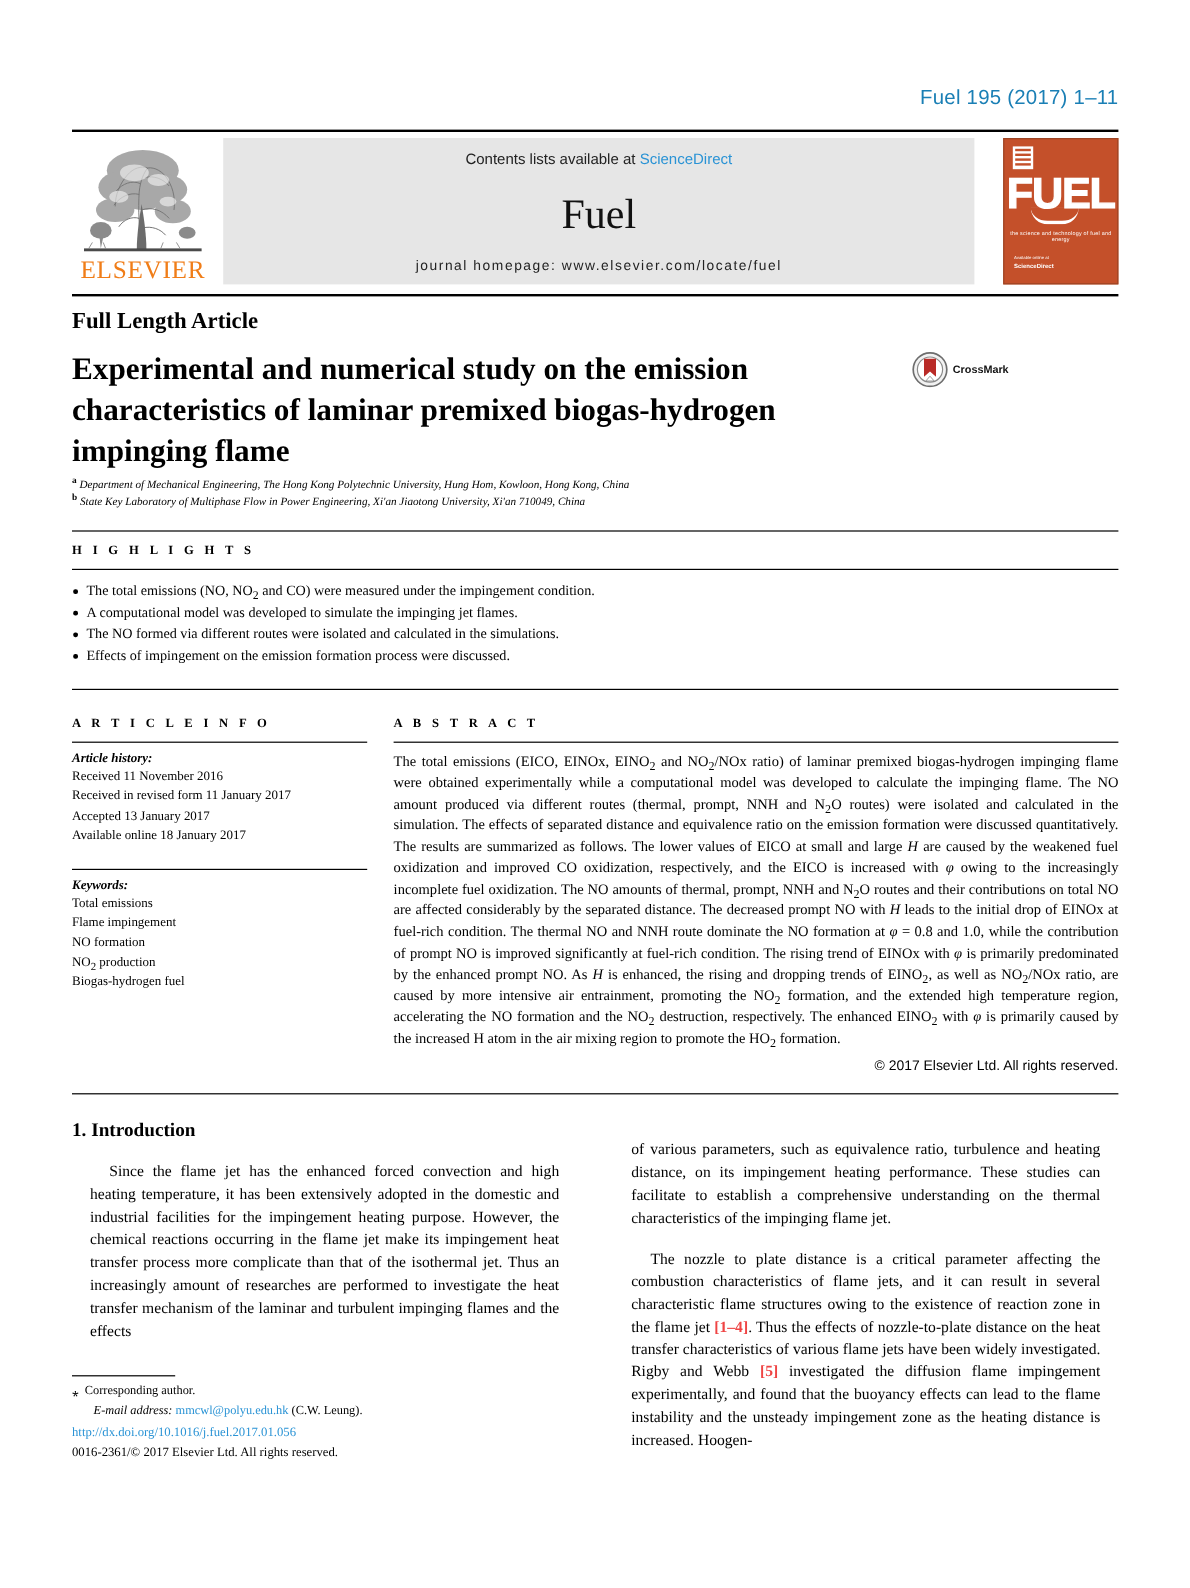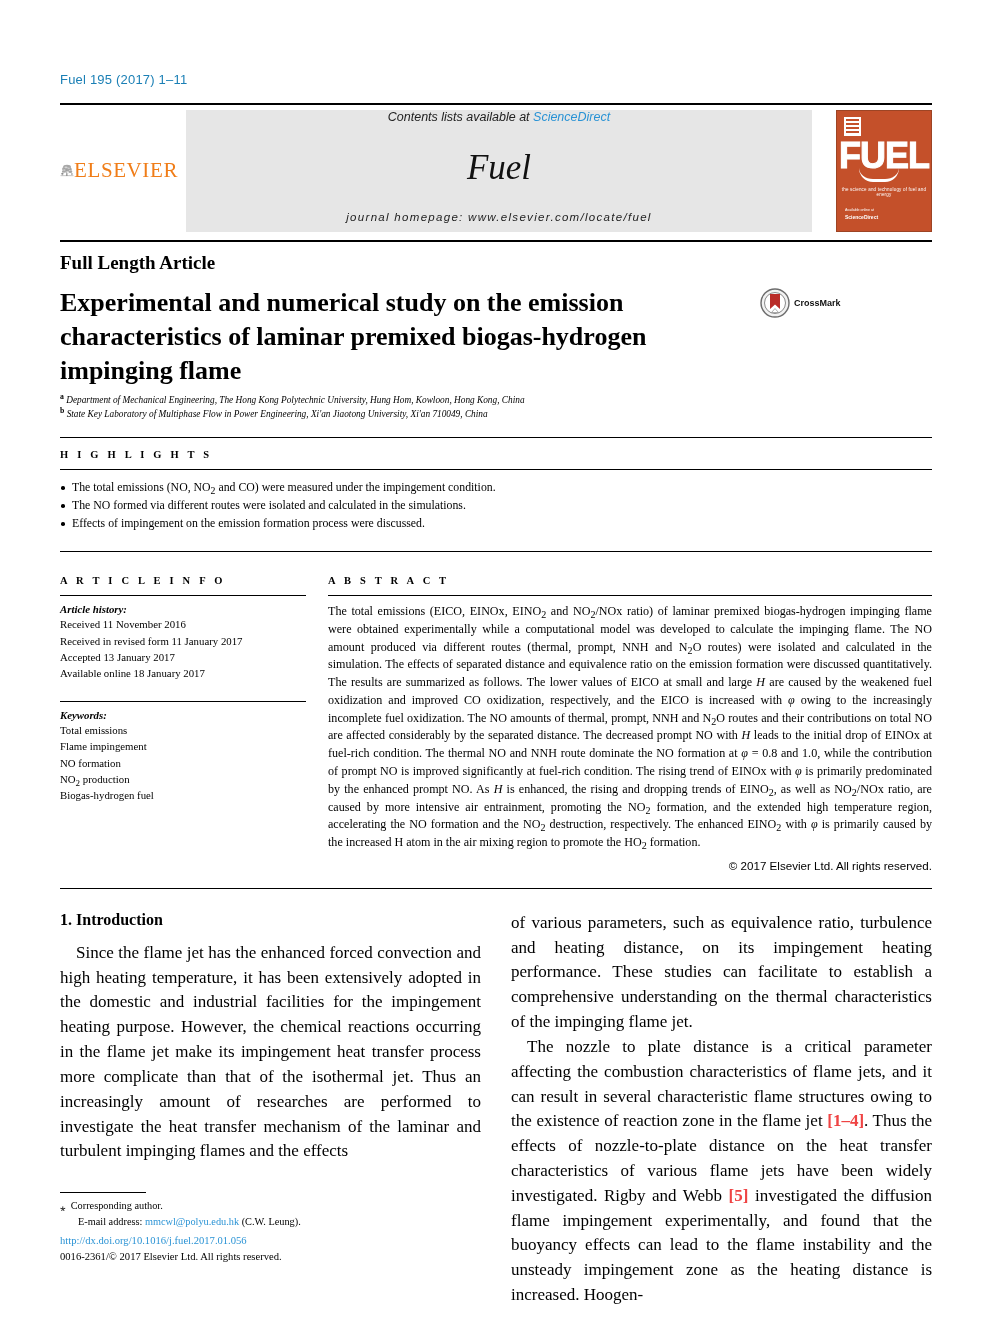--- a/index.html
+++ b/index.html
@@ -10,66 +10,65 @@
     background: #ffffff;
     font-family: "Liberation Serif", serif;
     color: #000000;
     position: relative;
     overflow: hidden;
   }
   .page { padding: 0 60px; }
 
   
   .running-head {
-    text-align: left;
-    font-family: "Liberation Sans", sans-serif;
-    font-size: 13px;
+    text-align: right;
+    font-family: "Liberation Sans", sans-serif;
+    font-size: 17px;
     color: #1a7fb5;
     padding-top: 72px;
     letter-spacing: .2px;
   }
 
   
   .masthead-rule {
     border-top: 2px solid #000;
     margin: 16px 0 0 0;
   }
   .masthead {
     display: flex;
     align-items: stretch;
     height: 122px;
     margin-top: 5px;
   }
   .elsevier-logo {
     width: 118px;
     flex: 0 0 118px;
     display: flex;
-    flex-direction: row;
+    flex-direction: column;
     align-items: center;
     justify-content: flex-end;
     padding-bottom: 1px;
   }
   .elsevier-tree { width: 106px; height: 95px; }
   .elsevier-word {
     font-family: "Liberation Serif", serif;
     font-size: 21px;
     color: #f07d18;
     letter-spacing: .6px;
     line-height: 1;
   }
   .masthead-center {
     flex: 1 1 auto;
     background: #e6e6e6;
     margin: 0 24px 0 8px;
     display: flex;
     flex-direction: column;
     justify-content: space-between;
     align-items: center;
-    padding: 0 0 9px 0;
-    font-style: italic;
+    padding: 11px 0 9px 0;
   }
   .contents-line {
     font-family: "Liberation Sans", sans-serif;
     font-size: 12.5px;
     color: #222;
   }
   .contents-line .sd { color: #2a93d5; }
   .journal-name {
     font-family: "Liberation Serif", serif;
     font-size: 35px;
@@ -240,39 +239,39 @@
   }
   .col { flex: 1 1 0; position: relative; }
   .sec-title {
     font-family: "Liberation Serif", serif;
     font-weight: bold;
     font-size: 16px;
     margin: 0 0 12px 0;
   }
   .body-p {
     font-family: "Liberation Serif", serif;
-    font-size: 17px;
+    font-size: 13px;
     line-height: 1.46;
     text-align: justify;
-    margin: 0;
+    margin: 15px;
     text-indent: 16px;
   }
   .body-p + .body-p { margin-top: 0; }
   .cite { color: #ef4444; font-weight: bold; }
 
   
   .footnote-area { margin-top: 28px; }
   .fn-rule { border-top: 1px solid #000; width: 86px; margin-bottom: 5px; }
   .fn-line {
     font-family: "Liberation Serif", serif;
     font-size: 10.3px;
     line-height: 1.5;
   }
   .fn-line .star { margin-right: 5px; }
-  .fn-email-label { }
+  .fn-email-label { font-style: italic; }
   .link-blue { color: #2a93d5; }
   .doi-block { margin-top: 4px; }
   .doi-line {
     font-family: "Liberation Serif", serif;
     font-size: 10.6px;
     color: #2a93d5;
     line-height: 1.5;
   }
   .issn-line {
     font-family: "Liberation Serif", serif;
@@ -384,20 +383,21 @@
   <div class="affil">
     <div><sup>a</sup> Department of Mechanical Engineering, The Hong Kong Polytechnic University, Hung Hom, Kowloon, Hong Kong, China</div>
     <div><sup>b</sup> State Key Laboratory of Multiphase Flow in Power Engineering, Xi'an Jiaotong University, Xi'an 710049, China</div>
   </div>
 
   <div class="sec-rule-thin"></div>
   <div class="sec-head">H I G H L I G H T S</div>
   <div class="hl-rule"></div>
   <ul class="hl-list">
     <li>The total emissions (NO, NO<sub>2</sub> and CO) were measured under the impingement condition.</li>
+    <li>A computational model was developed to simulate the impinging jet flames.</li>
     <li>The NO formed via different routes were isolated and calculated in the simulations.</li>
     <li>Effects of impingement on the emission formation process were discussed.</li>
   </ul>
 
   <div class="ia-rule"></div>
   <div class="ia">
 
     <div class="info-col">
       <div class="sec-head">A R T I C L E   I N F O</div>
       <div class="box-rule"></div>

